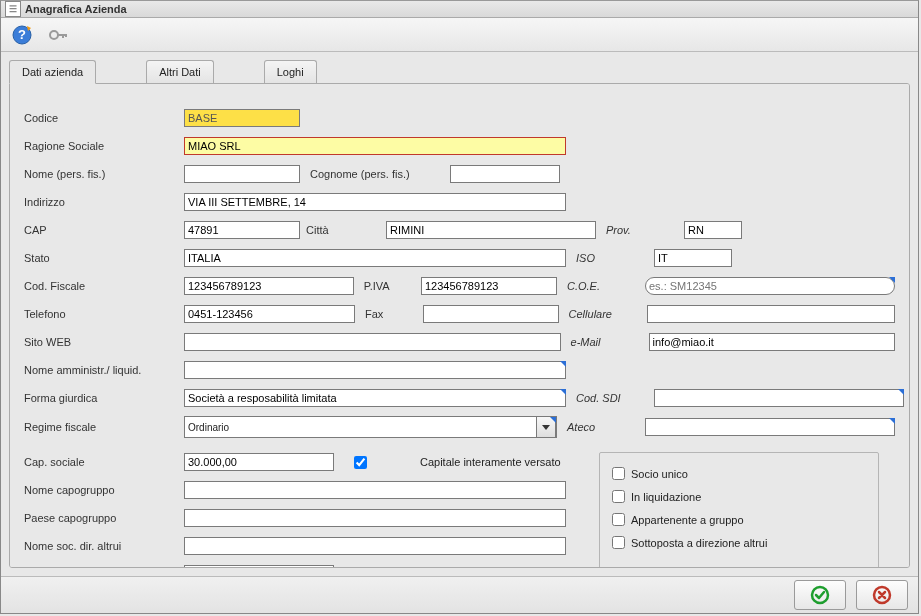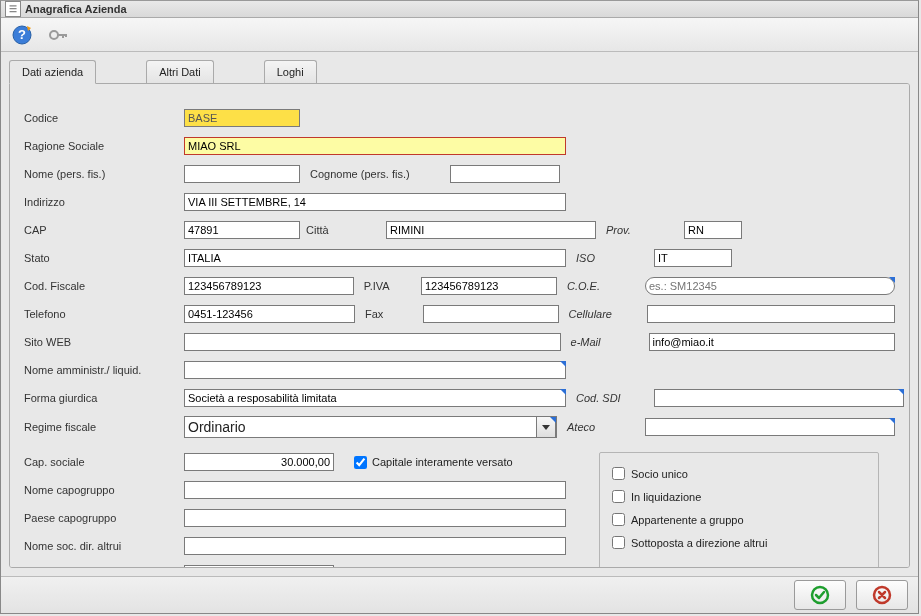--- a/index.html
+++ b/index.html
@@ -170,21 +170,21 @@
   }
   .placeholder-text { color:#b9b9b9; }
   .checkbox-panel {
     border: 1px solid #b5b5b5;
     border-radius: 2px;
     padding: 14px 12px 4px 12px;
     margin-left: 10px;
     width: 280px;
     box-sizing: border-box;
   }
-  .inline-cap-check { display:flex; align-items:center; margin-left: 20px;}
+  .inline-cap-check { display:flex; align-items:center; margin-left: 20px; gap: 48px;}
   .inline-cap-check input[type=checkbox]{ margin:0 5px 0 0;}
   svg { display:block; }
 </style>
 </head>
 <body>
 
 <div class="window">
   <div class="titlebar">
     <div class="tb-icon">
         <span>☰</span>
@@ -300,38 +300,38 @@
         </div>
         <div class="label r1">Cod. SDI</div>
         <div class="corner-blue" style="display:inline-block;">
           <input type="text" style="width: 250px;" value="">
         </div>
       </div>
 
       <div class="form-row" style="margin-bottom:14px;">
         <div class="label l1">Regime fiscale</div>
         <div class="select corner-blue" style="width:382px; height:22px;">
-          <span style="font-size:14px;">Ordinario</span>
+          <span style="font-size:10px;">Ordinario</span>
           <div class="arrow">
             <svg width="8" height="8" viewBox="0 0 8 8">
                 <polygon points="0,2 8,2 4,7" fill="#333"></polygon>
               </svg>
           </div>
         </div>
         <div class="label r1">Ateco</div>
         <div class="corner-blue" style="display:inline-block;">
           <input type="text" style="width: 250px;" value="">
         </div>
       </div>
 
       <div style="display:flex;">
         <div style="flex:0 0 565px;">
           <div class="form-row">
             <div class="label l1">Cap. sociale</div>
-            <input type="text" style="width: 150px; text-align: right;" value="30.000,00">
+            <input type="text" style="width: 150px; text-align: left;" value="30.000,00">
             <div class="inline-cap-check">
               <input type="checkbox" checked="" style="">
               <span>Capitale interamente versato</span>
             </div>
           </div>
           <div class="form-row">
             <div class="label l1">Nome capogruppo</div>
             <input type="text" style="width: 382px;" value="">
           </div>
           <div class="form-row">

